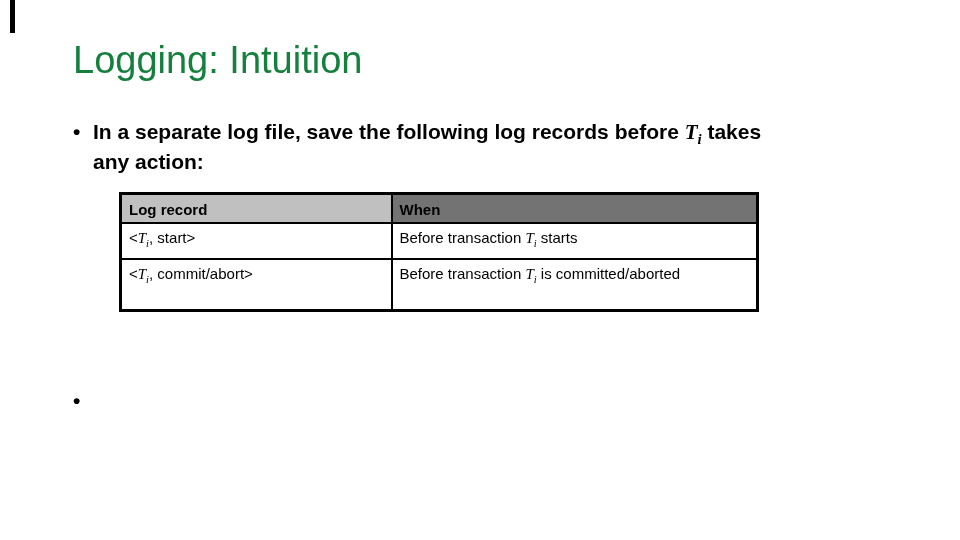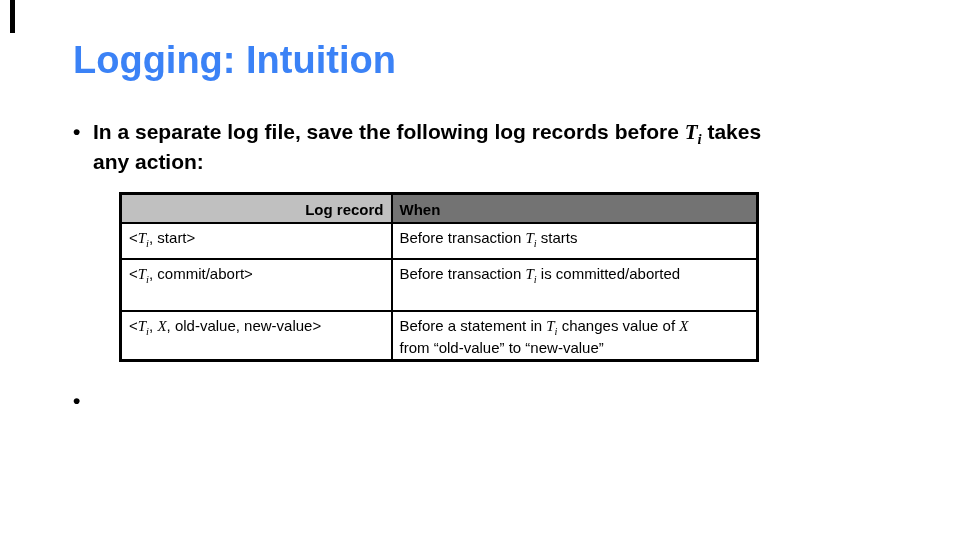--- a/index.html
+++ b/index.html
@@ -18,23 +18,23 @@
     position: absolute;
     left: 10px; top: 0;
     width: 5px; height: 33px;
     background: #000000;
   }
   .title {
     position: absolute;
     left: 73px; top: 38px;
     margin: 0;
     font-size: 38px;
-    font-weight: 700;
+    font-weight: 400;
     line-height: 44px;
-    color: #3b82f6;
+    color: #15803d;
   }
   .bullet {
     position: absolute;
     left: 73px;
     display: flex;
     align-items: flex-start;
     font-size: 21px;
     font-weight: 700;
     line-height: 30px;
     color: #000000;
@@ -97,37 +97,33 @@
     <span class="btext">In a separate log file, save the following log records before <span class="math">T<sub>i</sub></span> takes<br>any action:</span>
   </div>
 
   <table class="log">
     <colgroup>
       <col class="c1">
       <col class="c2">
     </colgroup>
     <thead>
       <tr class="hrow">
-        <th style="background: rgb(192, 192, 192); text-align: right;">Log record</th>
+        <th style="background: rgb(192, 192, 192);">Log record</th>
         <th style="background: #737373;">When</th>
       </tr>
     </thead>
     <tbody>
       <tr class="r1">
         <td>&lt;<span class="math">T<sub>i</sub></span>, start&gt;</td>
         <td>Before transaction <span class="math">T<sub>i</sub></span> starts</td>
       </tr>
       <tr class="r2">
         <td>&lt;<span class="math">T<sub>i</sub></span>, commit/abort&gt;</td>
         <td>Before transaction <span class="math">T<sub>i</sub></span> is committed/aborted</td>
       </tr>
-      <tr class="r3">
-        <td>&lt;<span class="math">T<sub>i</sub></span>, <span class="math">X</span>, old-value, new-value&gt;</td>
-        <td>Before a statement in <span class="math">T<sub>i</sub></span> changes value of <span class="math">X</span><br>from “old-value” to “new-value”</td>
-      </tr>
     </tbody>
   </table>
 
   <div class="bullet bullet2">
     <span class="marker">•</span>
   </div>
 
 </div>
 
 </body></html>

